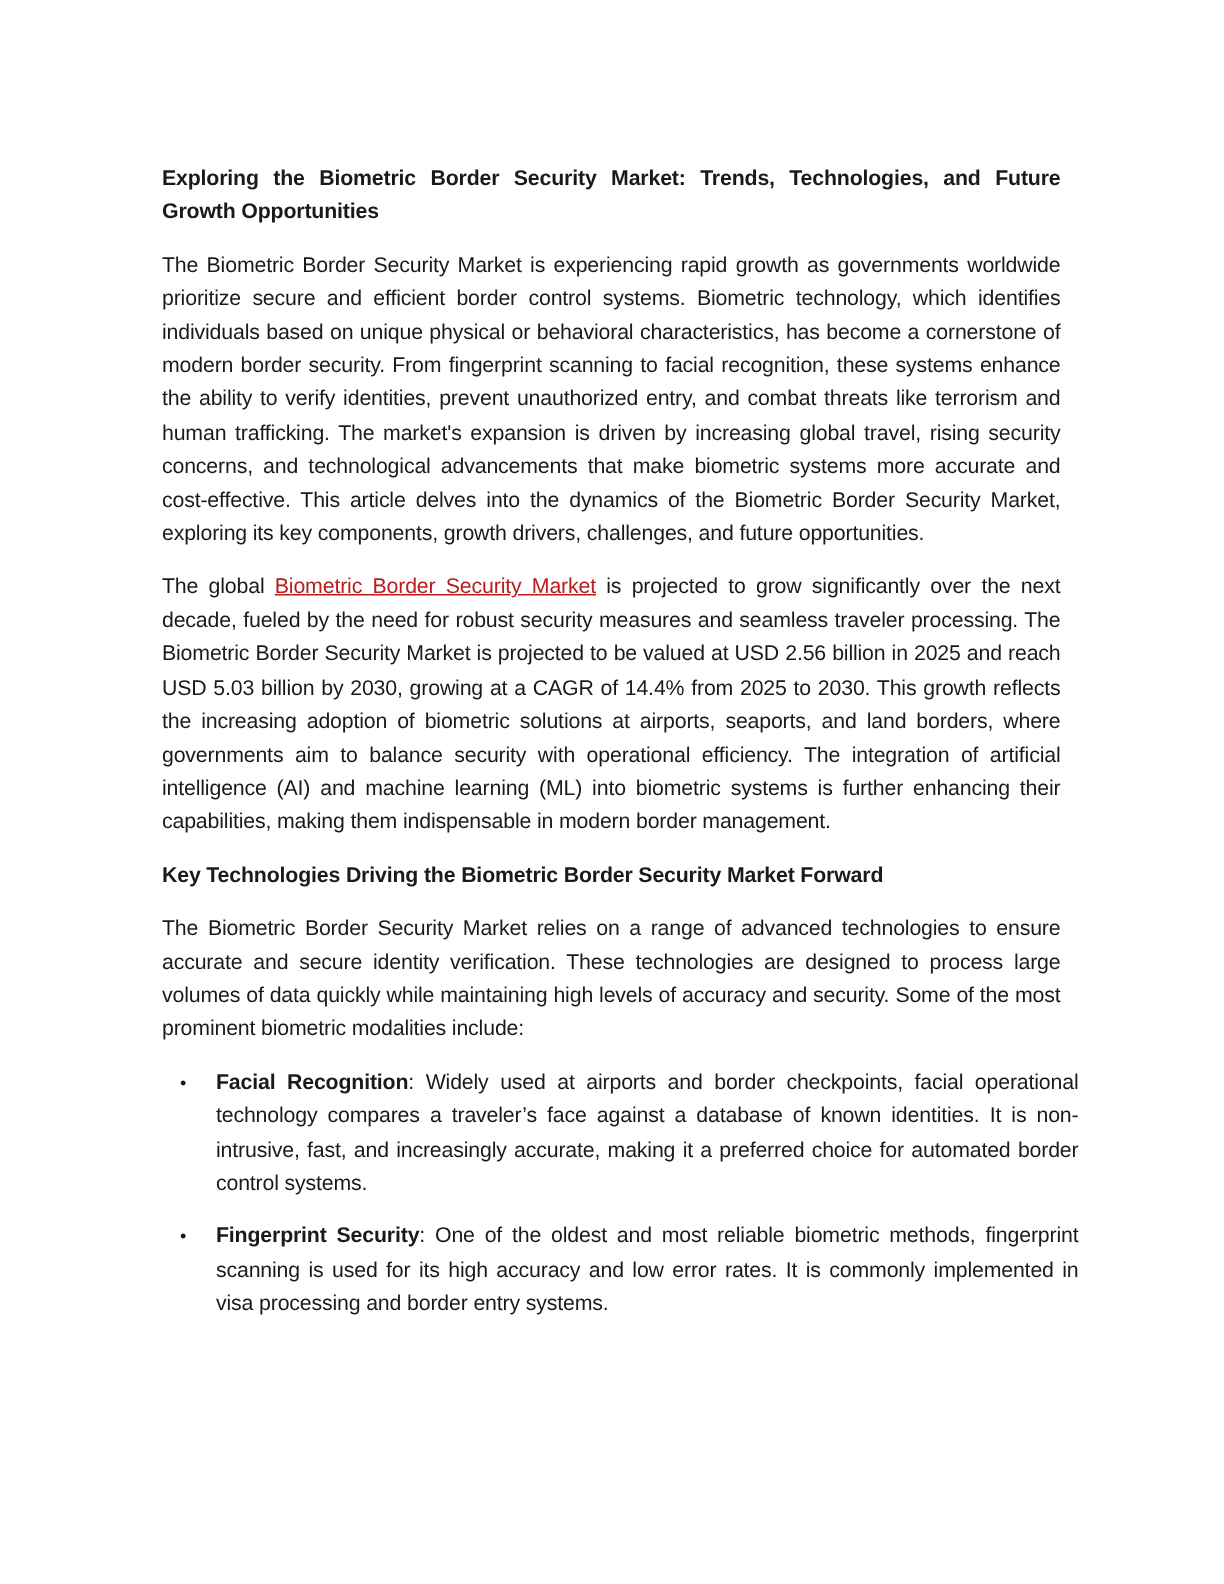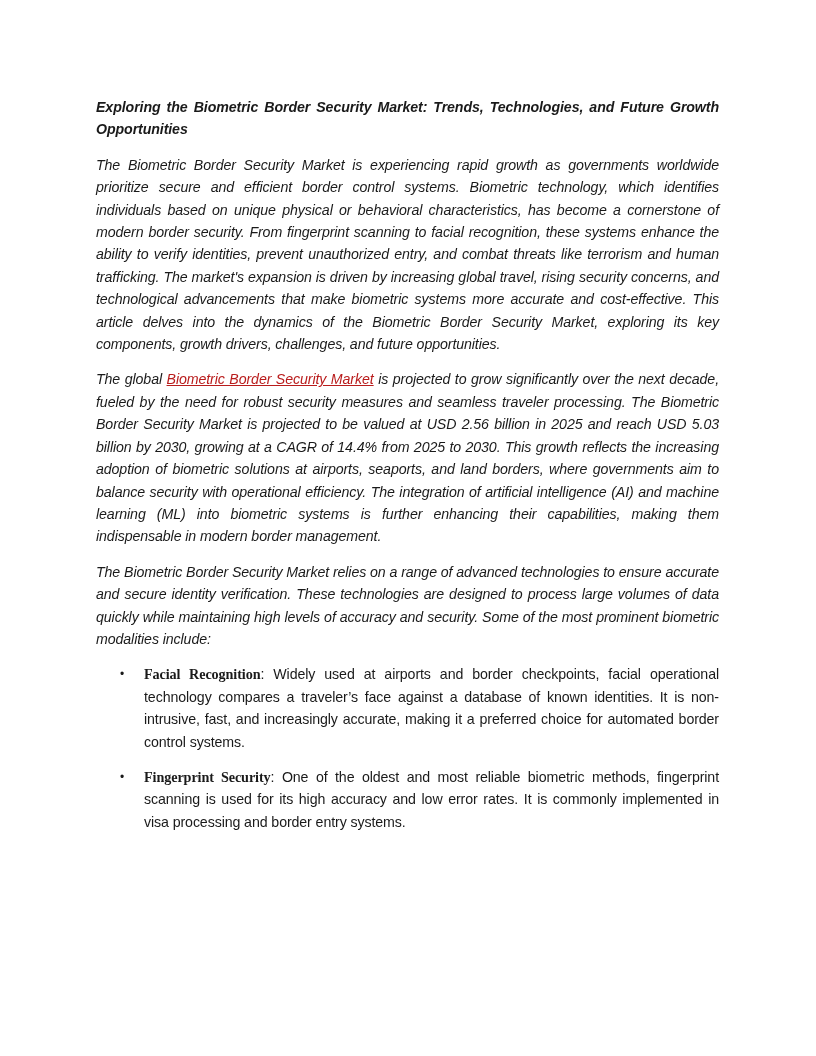--- a/index.html
+++ b/index.html
@@ -15,26 +15,25 @@
       font-family: "Liberation Sans", "DejaVu Sans", sans-serif;
       color: #1a1a1a;
     }
     .page {
       position: absolute;
       left: 96px;
       top: 96px;
       width: 623px;
     }
     p, h1, h2 {
-      margin: 0;
+      margin: 12px;
       font-size: 14.2px;
       line-height: 22.4px;
       text-align: justify;
       letter-spacing: -0.1px;
-      font-style: italic;
     }
     h1, h2 {
       font-weight: bold;
     }
     .title { margin-bottom: 13px; }
     .para { margin-bottom: 13px; }
     .section-heading { margin-bottom: 13px; }
     a.inline-link {
       color: #b91c1c;
       text-decoration: underline;
@@ -54,33 +53,33 @@
       letter-spacing: -0.1px;
     }
     ul.bullets li .bullet {
       position: absolute;
       left: 24px;
       top: 0;
       font-size: 12px;
     }
     ul.bullets li .term {
       font-weight: bold;
-      font-family: Liberation Serif, serif;
     }
   </style>
 </head>
 <body>
 
 <div class="page">
   <h1 class="title">Exploring the Biometric Border Security Market: Trends, Technologies, and Future Growth Opportunities</h1>
 
   <p class="para">The Biometric Border Security Market is experiencing rapid growth as governments worldwide prioritize secure and efficient border control systems. Biometric technology, which identifies individuals based on unique physical or behavioral characteristics, has become a cornerstone of modern border security. From fingerprint scanning to facial recognition, these systems enhance the ability to verify identities, prevent unauthorized entry, and combat threats like terrorism and human trafficking. The market's expansion is driven by increasing global travel, rising security concerns, and technological advancements that make biometric systems more accurate and cost-effective. This article delves into the dynamics of the Biometric Border Security Market, exploring its key components, growth drivers, challenges, and future opportunities.</p>
 
   <p class="para"><span>The global </span><a class="inline-link" href="#">Biometric Border Security Market</a><span> is projected to grow significantly over the next decade, fueled by the need for robust security measures and seamless traveler processing. The Biometric Border Security Market is projected to be valued at USD 2.56 billion in 2025 and reach USD 5.03 billion by 2030, growing at a CAGR of 14.4% from 2025 to 2030. This growth reflects the increasing adoption of biometric solutions at airports, seaports, and land borders, where governments aim to balance security with operational efficiency. The integration of artificial intelligence (AI) and machine learning (ML) into biometric systems is further enhancing their capabilities, making them indispensable in modern border management.</span></p>
 
+  <h2 class="section-heading">Key Technologies Driving the Biometric Border Security Market Forward</h2>
 
   <p class="para">The Biometric Border Security Market relies on a range of advanced technologies to ensure accurate and secure identity verification. These technologies are designed to process large volumes of data quickly while maintaining high levels of accuracy and security. Some of the most prominent biometric modalities include:</p>
 
   <ul class="bullets">
     <li>
       <span class="bullet">•</span><span class="term">Facial Recognition</span><span>: Widely used at airports and border checkpoints, facial operational technology compares a traveler’s face against a database of known identities. It is non-intrusive, fast, and increasingly accurate, making it a preferred choice for automated border control systems.</span>
     </li>
     <li>
       <span class="bullet">•</span><span class="term">Fingerprint Security</span><span>: One of the oldest and most reliable biometric methods, fingerprint scanning is used for its high accuracy and low error rates. It is commonly implemented in visa processing and border entry systems.</span>
     </li>

